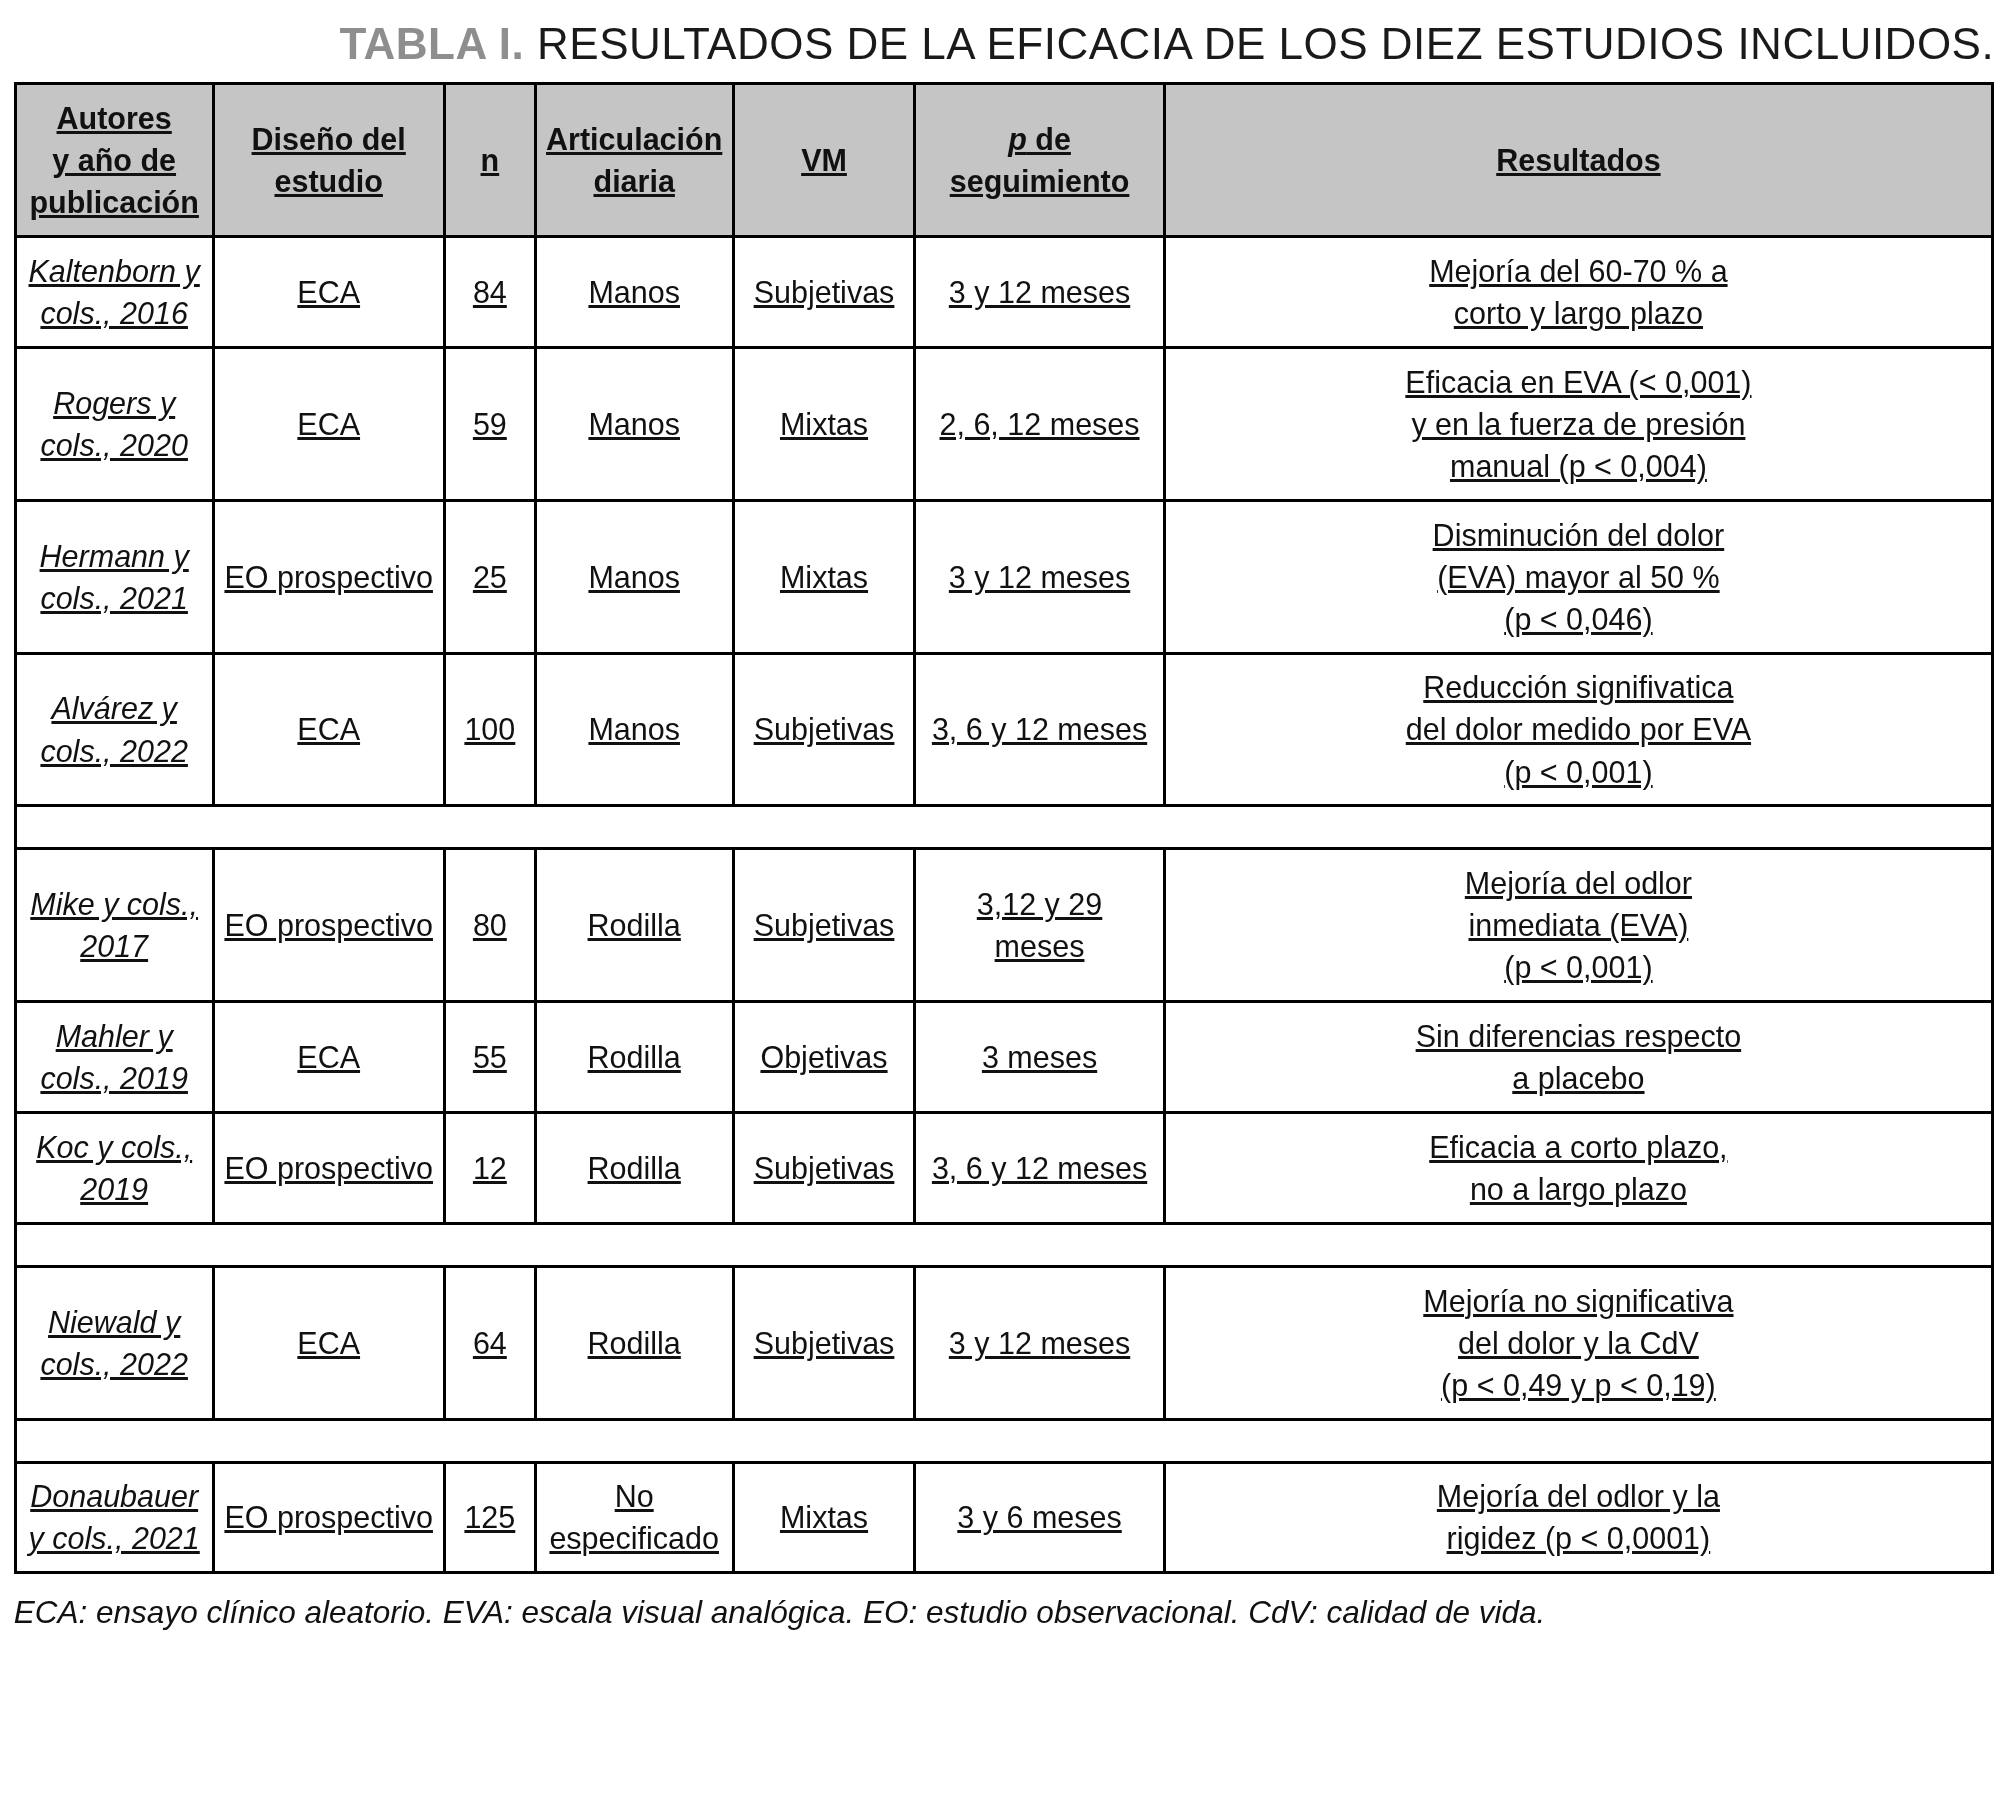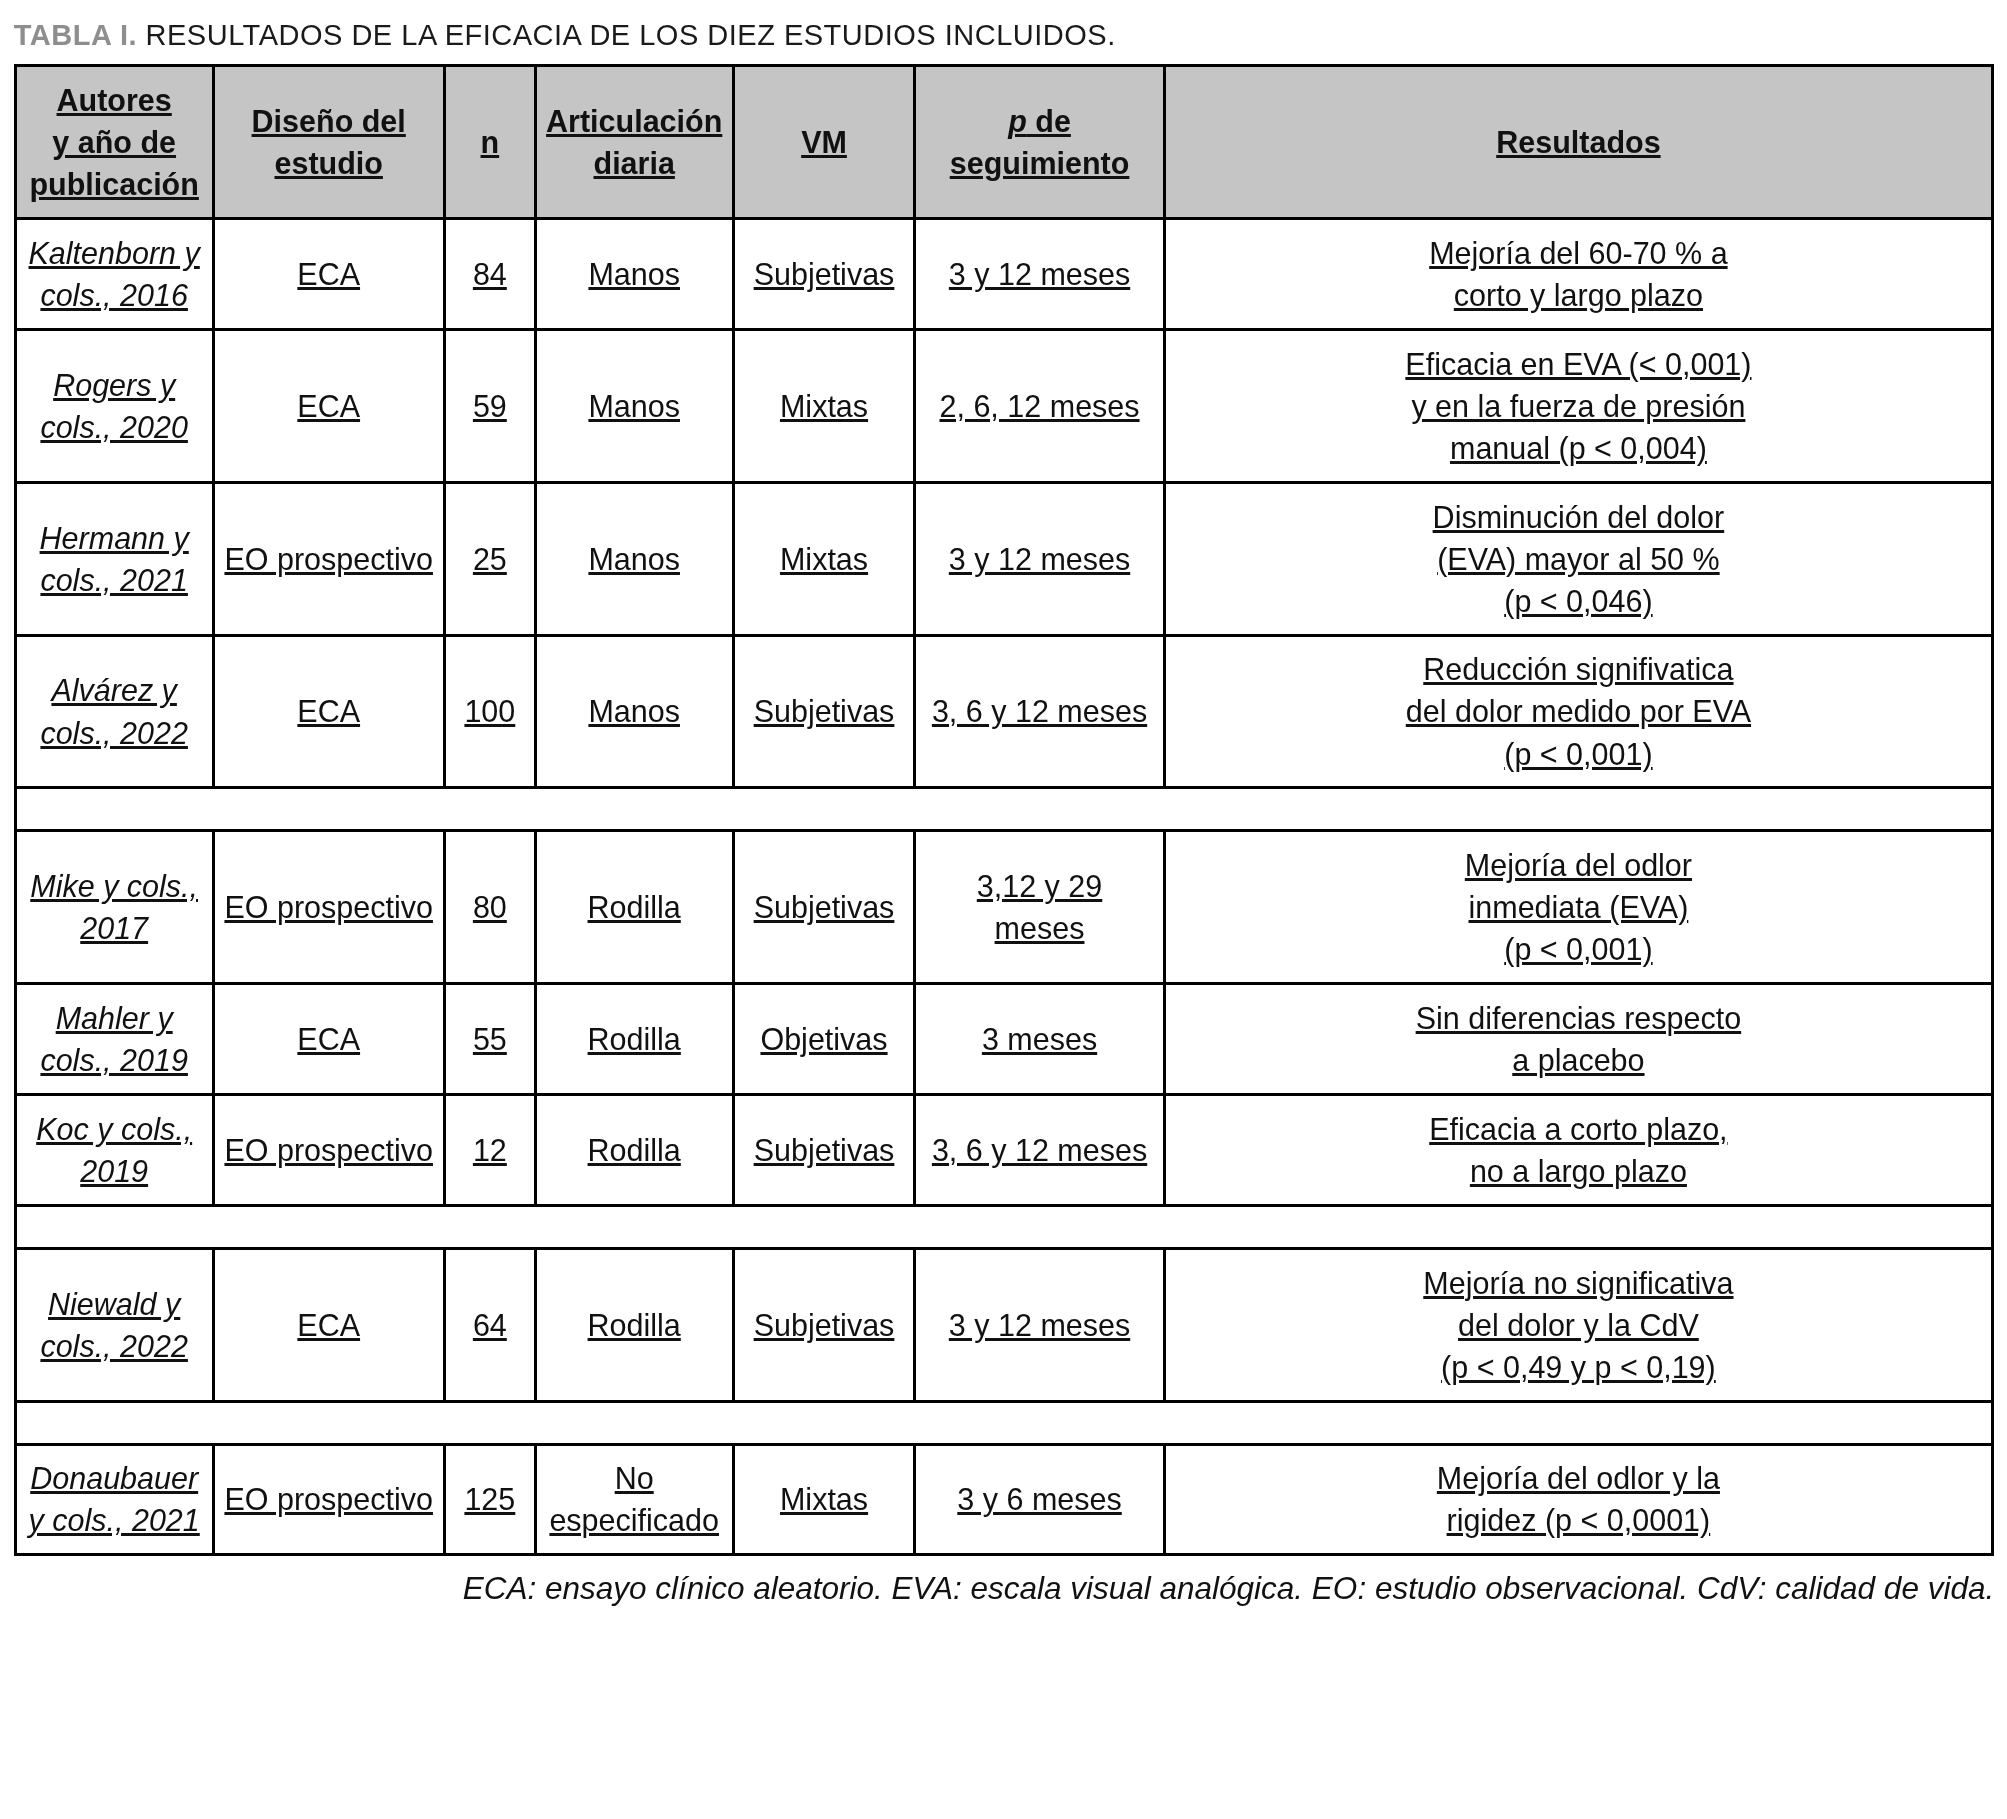--- a/index.html
+++ b/index.html
@@ -13,22 +13,22 @@
   body{
     width:2008px;
     min-height:1819px;
     background:#ffffff;
     color:var(--text);
     font-family:"Liberation Sans","DejaVu Sans",sans-serif;
   }
   .page{ padding:9.9px 13.8px 0 13.8px; }
 
   .title{
-    text-align:left;
-    font-size:29px;
+    text-align:right;
+    font-size:44px;
     line-height:1.2;
     margin:7.9px 0 11.8px 0;
     color:#1a1a1a;
     letter-spacing:0.5px;
   }
   .title .tag{
     font-weight:700;
     color:var(--title-label);
   }
 
@@ -52,22 +52,22 @@
     background:var(--header-bg);
     font-weight:700;
   }
   th em{ font-style:italic; }
   td.author{ font-style:italic;margin-left:9px; }
   td.sep{ height:43px; padding:0; }
 
   .footnote{
     font-style:italic;
     font-size:31.5px;
-    text-align:right;
-    margin:14px 0 0 0;
+    text-align:left;
+    margin:20px 0 0 0;
   }
 </style>
 </head>
 <body>
 
 <div class="page">
 
   <div class="title">
     <span class="tag">TABLA I.</span><span> RESULTADOS DE LA EFICACIA DE LOS DIEZ ESTUDIOS INCLUIDOS.</span>
   </div>

